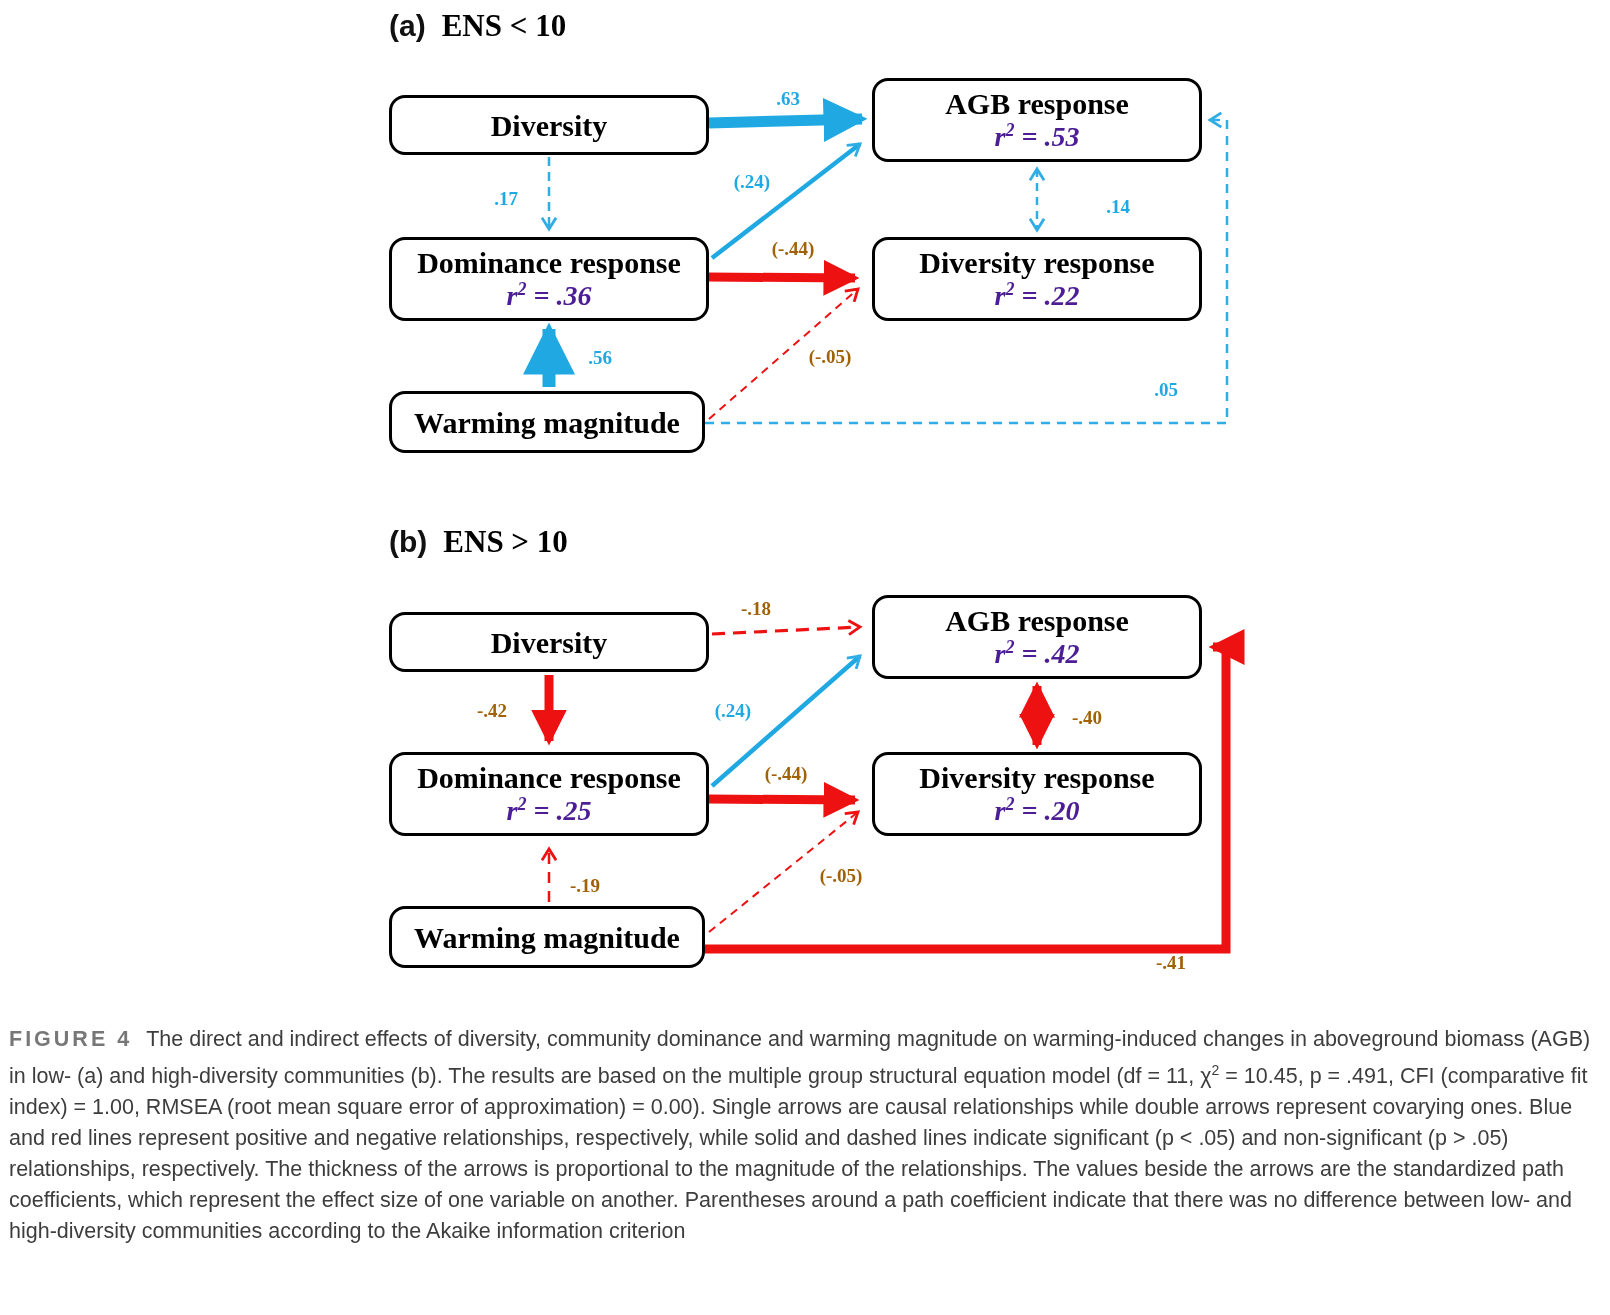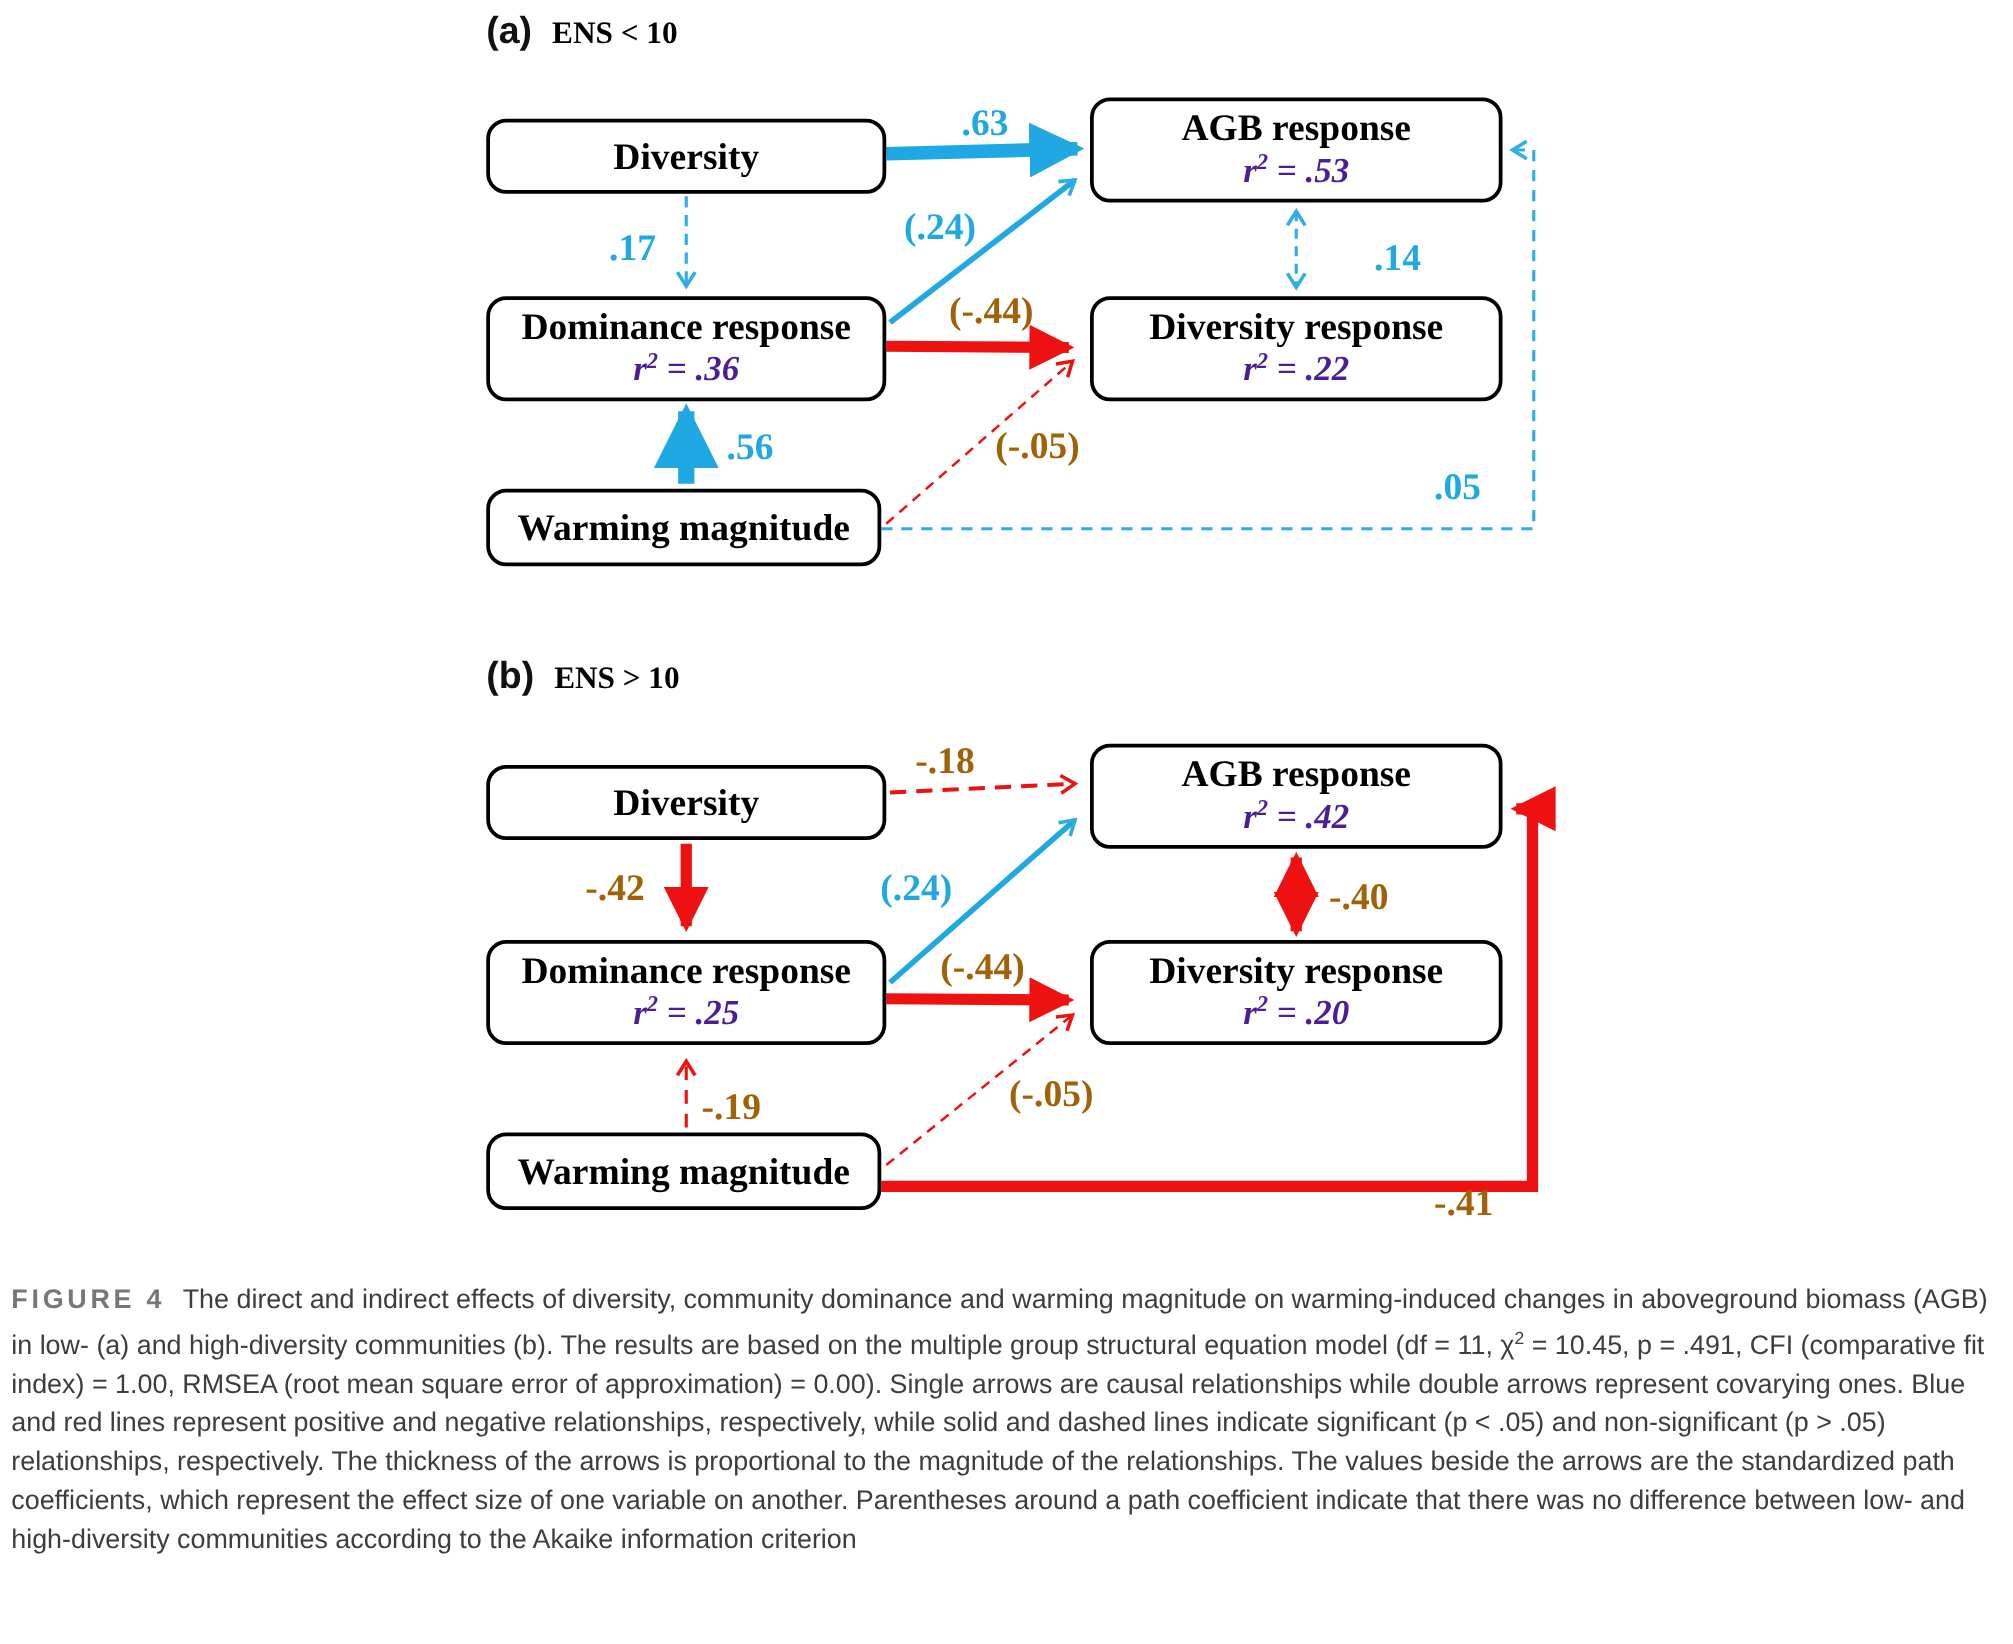--- a/index.html
+++ b/index.html
@@ -2,30 +2,30 @@
 <html><head>
 <meta charset="utf-8">
 <style>
   html,body{margin:0;padding:0;background:#ffffff;}
   #stage{position:relative;width:1610px;height:1315px;background:#fff;overflow:hidden;
          font-family:"Liberation Serif","DejaVu Serif",serif;}
   .panel-title{position:absolute;white-space:nowrap;}
   .panel-letter{font-family:"Liberation Sans","DejaVu Sans",sans-serif;font-weight:700;
          font-size:30px;color:#111;}
   .panel-ens{font-family:"Liberation Serif","DejaVu Serif",serif;font-weight:700;
-         font-size:25px;color:#000;margin-left:16px;}
+         font-size:31px;color:#000;margin-left:16px;}
   .node{position:absolute;border:3.5px solid #000;border-radius:16px;background:#fff;
         display:flex;flex-direction:column;align-items:center;justify-content:center;
         box-sizing:border-box;z-index:3;}
   .node-label{font-weight:700;font-size:30px;color:#000;line-height:1.1;white-space:nowrap;}
   .r2{font-weight:700;font-size:28px;color:#4c1d95;font-style:italic;line-height:1.15;white-space:nowrap;}
   .r2 sup{font-size:18px;}
   .r2 .val{font-style:italic;}
   svg.wires{position:absolute;left:0;top:0;z-index:2;}
-  .coef{position:absolute;transform:translate(-50%,-50%);font-weight:700;font-size:30px;
+  .coef{position:absolute;transform:translate(-50%,-50%);font-weight:700;font-size:19px;
         white-space:nowrap;z-index:4;font-family:Liberation Serif, serif;}
   .coef.blue{color:#1FA8E1;}
   .coef.red{color:#a16207;}
   #caption{position:absolute;left:9px;top:1002px;width:1585px;
            font-family:"Liberation Sans","DejaVu Sans",sans-serif;
            font-size:21.5px;line-height:31px;color:#3d3d3d;text-align:left;}
   #caption .figlabel{font-weight:700;color:#777;letter-spacing:3px;margin-right:14px;}
   #caption .it{}
   #caption sup{font-size:14px;}
 </style>

